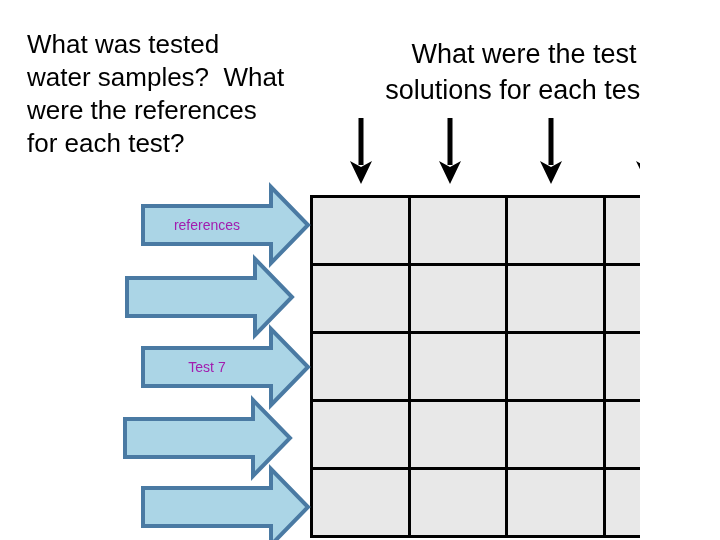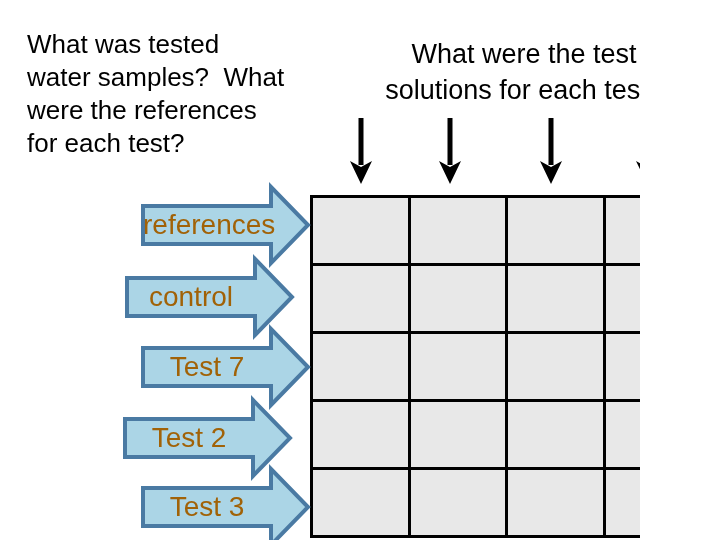--- a/index.html
+++ b/index.html
@@ -69,22 +69,22 @@
   }
   .row-arrow svg { position: absolute; left: 0; top: 0; overflow: visible; }
   .ra-label {
     position: absolute;
     left: 2px;
     top: 22px;
     width: 128px;
     height: 38px;
     line-height: 38px;
     text-align: center;
-    font-size: 28px;
-    color: #a16207;
+    font-size: 14px;
+    color: #a21caf;
   }
   .ra-1 { left: 141px; top: 184px; }
   .ra-2 { left: 125px; top: 256px; }
   .ra-3 { left: 141px; top: 326px; }
   .ra-4 { left: 123px; top: 397px; }
   .ra-5 { left: 141px; top: 466px; }
 </style>
 </head>
 <body>
 
@@ -142,37 +142,34 @@
     <svg width="170" height="82" viewBox="0 0 170 82">
       <path d="M2,22 H130 V3 L167,41 L130,79 V60 H2 Z" fill="#ABD5E6" stroke="#4A7AA3" stroke-width="4" stroke-linejoin="miter"></path>
     </svg>
     <span class="ra-label">references</span>
   </div>
 
   <div class="row-arrow ra-2">
     <svg width="170" height="82" viewBox="0 0 170 82">
       <path d="M2,22 H130 V3 L167,41 L130,79 V60 H2 Z" fill="#ABD5E6" stroke="#4A7AA3" stroke-width="4" stroke-linejoin="miter"></path>
     </svg>
-    <span class="ra-label">control</span>
   </div>
 
   <div class="row-arrow ra-3">
     <svg width="170" height="82" viewBox="0 0 170 82">
       <path d="M2,22 H130 V3 L167,41 L130,79 V60 H2 Z" fill="#ABD5E6" stroke="#4A7AA3" stroke-width="4" stroke-linejoin="miter"></path>
     </svg>
     <span class="ra-label">Test 7</span>
   </div>
 
   <div class="row-arrow ra-4">
     <svg width="170" height="82" viewBox="0 0 170 82">
       <path d="M2,22 H130 V3 L167,41 L130,79 V60 H2 Z" fill="#ABD5E6" stroke="#4A7AA3" stroke-width="4" stroke-linejoin="miter"></path>
     </svg>
-    <span class="ra-label">Test 2</span>
   </div>
 
   <div class="row-arrow ra-5">
     <svg width="170" height="82" viewBox="0 0 170 82">
       <path d="M2,22 H130 V3 L167,41 L130,79 V60 H2 Z" fill="#ABD5E6" stroke="#4A7AA3" stroke-width="4" stroke-linejoin="miter"></path>
     </svg>
-    <span class="ra-label">Test 3</span>
   </div>
 
 </div>
 
 </body></html>

